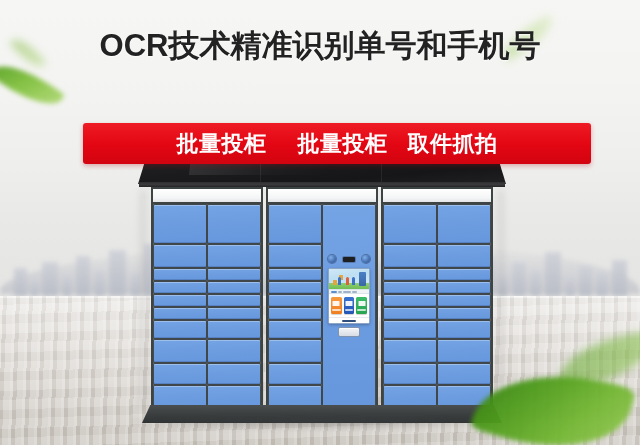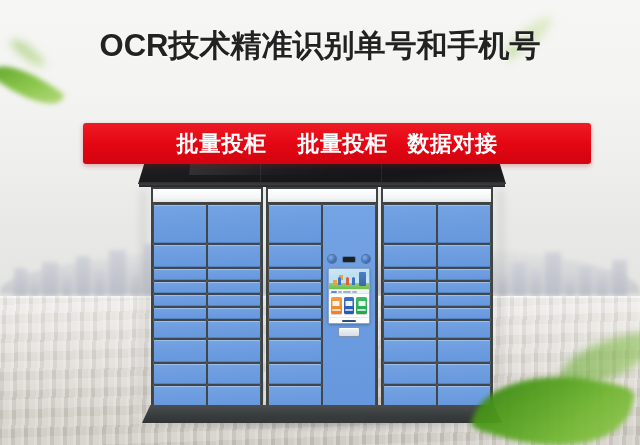--- a/index.html
+++ b/index.html
@@ -714,17 +714,17 @@
 
   <div class="headline">OCR技术精准识别单号和手机号</div>
 
   <div class="pill">
     <div class="pill-inner">
       <span class="pill-txt">批量投柜</span>
       <span class="pill-gap-sm"></span>
       <span class="pill-gap-lg"></span>
       <span class="pill-txt">批量投柜</span>
       <span class="pill-gap-lg"></span>
-      <span class="pill-txt">数据对接</span>
+      <span class="pill-txt">取件抓拍</span>
     </div>
   </div>
 
 </div>
 
 </body></html>

